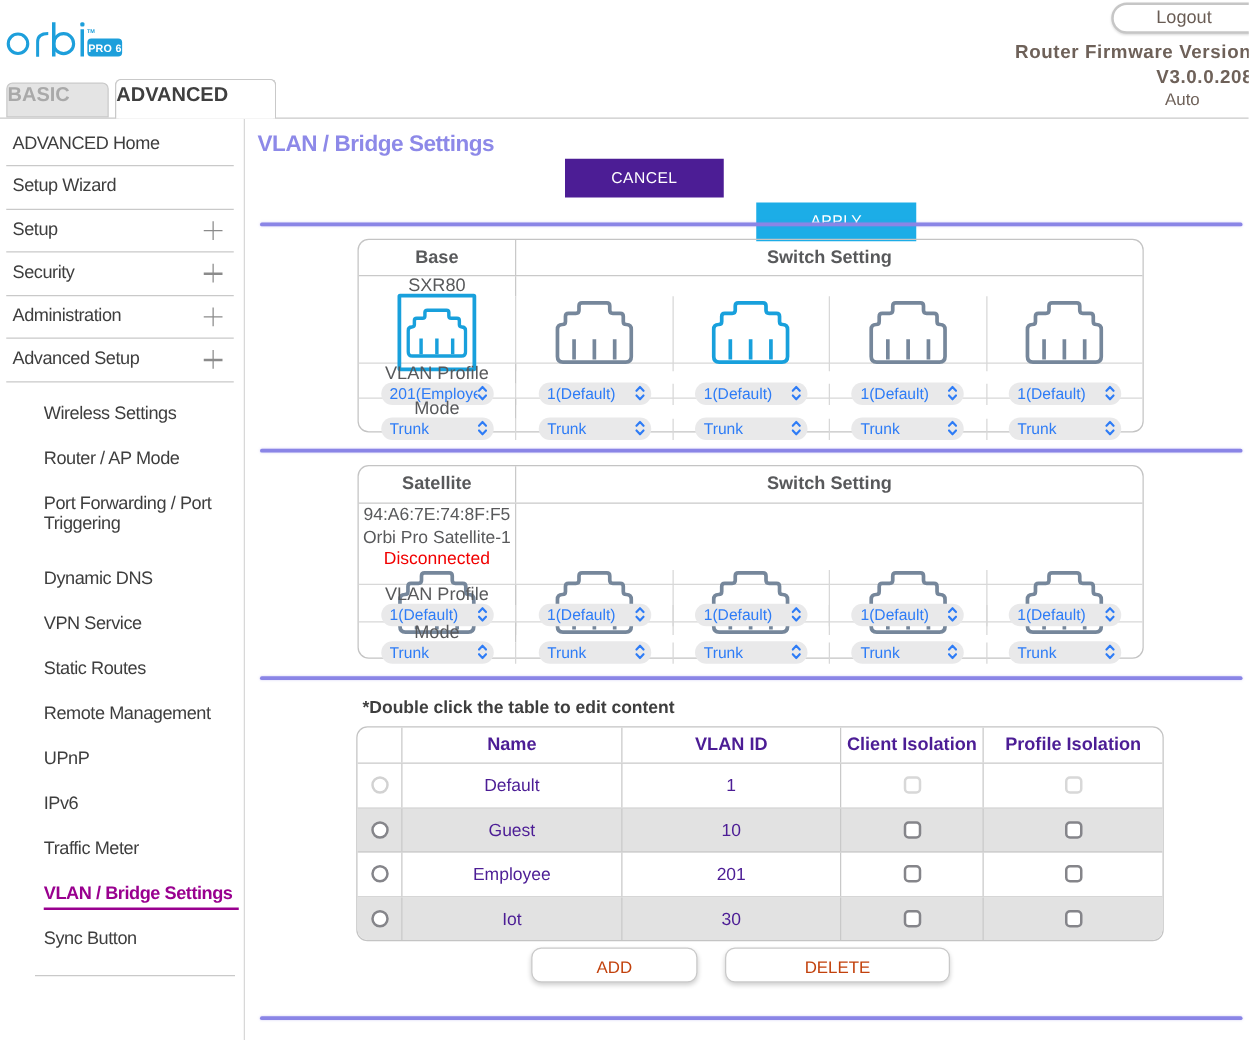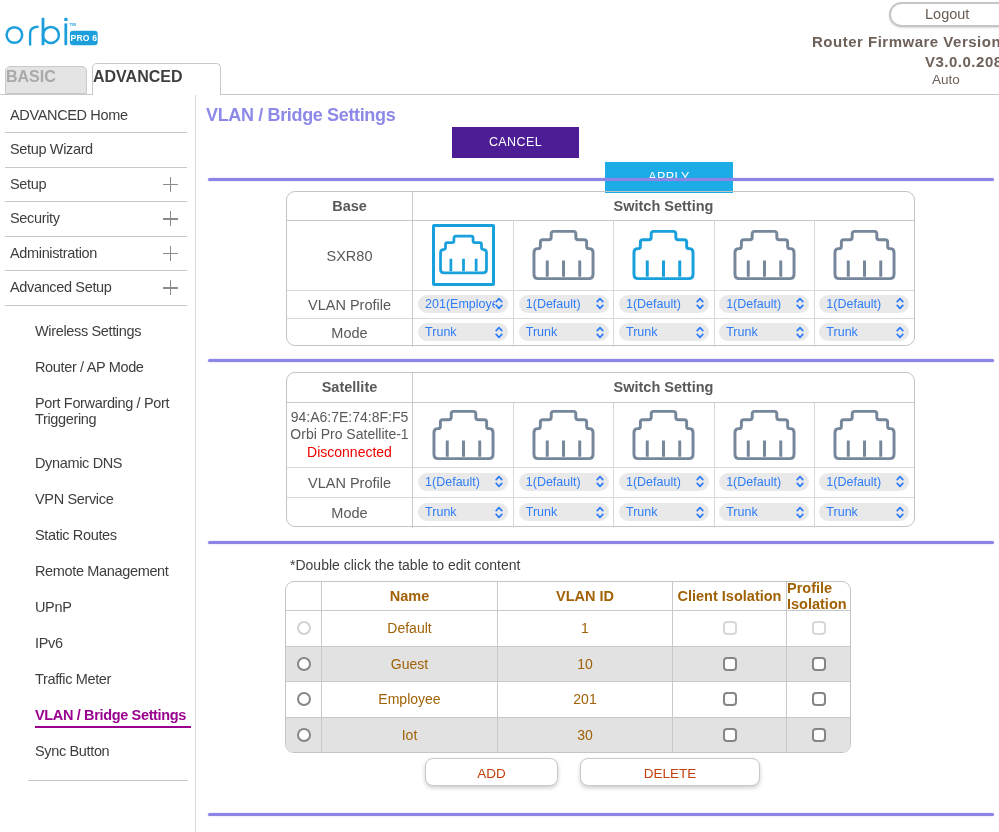--- a/index.html
+++ b/index.html
@@ -54,44 +54,44 @@
   #btn-apply  { left:605px; width:128px; background:#1cade7;margin-top:35px; }
   .pline { position:absolute; left:208px; width:786px; height:3px; background:#8a85e6;
     border-radius:2px; box-shadow:0 0 2px rgba(134,126,232,.4); }
 
   
   .stable { position:absolute; left:286px; width:629px; border:1px solid #c4c4c4;
     border-radius:9px; color:#58595b; font-size:14px; }
   .stable .hrow { display:flex; border-bottom:1px solid #c9c9c9; font-weight:bold; font-size:14.5px; }
   .stable .hrow .c1 { width:126px; border-right:1px solid #c9c9c9; text-align:center; }
   .stable .hrow .c2 { flex:1; text-align:center; }
-  .row { display:flex; }
+  .row { display:flex;flex-direction:column; }
   .lcell { width:126px; border-right:1px solid #c9c9c9; display:flex; align-items:center;
     justify-content:center; text-align:center; font-size:14.5px; }
   .pcels { flex:1; display:flex; }
   .pcell { width:20%; display:flex; align-items:center; justify-content:center; }
   .pcell + .pcell { border-left:1px solid #d8d8d8; }
   .brow { border-bottom:1px solid #d8d8d8; }
   .port { display:block; }
   #t1 .pcell > .port, #t1 .selbox { margin-top:-2px; }
   .port.gray { color:#76879b; }
   .port.cyan { color:#18a0dc; }
   .selbox { width:63px; height:62px; border:3px solid #18a0dc; border-radius:2px;
     display:flex; align-items:center; justify-content:center; }
 
   
   .sel { display:inline-flex; align-items:center; width:90px; height:18px; margin-top:-1.5px;
     background:#e9e9ea; border-radius:9px; padding:0 5px 0 7px; }
   .sel .txt { flex:1; font-size:12.5px; color:#2e7cf6; white-space:nowrap; overflow:hidden; }
   .sel svg { flex:none; }
 
   
-  #note { position:absolute; left:290px; top:557px; font-size:14px; color:#3e3e3e; }
-  #t3 { position:absolute; left:285px; top:581px; width:566px; border:1px solid #c4c4c4;
-    border-radius:9px; color:#a16207; font-size:14px; overflow:hidden; }
+  #note { position:absolute; left:290px; top:557px; font-size:14px; color:#3e3e3e;font-weight:bold; }
+  #t3 { position:absolute; left:285px; top:581px; width:646px; border:1px solid #c4c4c4;
+    border-radius:9px; color:#4c1d95; font-size:14px; overflow:hidden; }
   #t3 .trow { display:flex; align-items:center; }
   #t3 .trow > div { display:flex; align-items:center; justify-content:center; height:100%; }
   #t3 .c0 { width:36px; border-right:1px solid #c9c9c9; }
   #t3 .cn { width:176px; border-right:1px solid #c9c9c9; }
   #t3 .cv { width:175px; border-right:1px solid #c9c9c9; }
   #t3 .cc { width:114px; border-right:1px solid #c9c9c9; }
   #t3 .ci { flex:1; }
   #t3 .head { height:29px; font-weight:bold; font-size:14.5px; border-bottom:1px solid #c9c9c9; }
   #t3 .r { height:35.5px; border-bottom:1px solid #c9c9c9; }
   #t3 .r:last-child { border-bottom:none; height:34.5px; }

